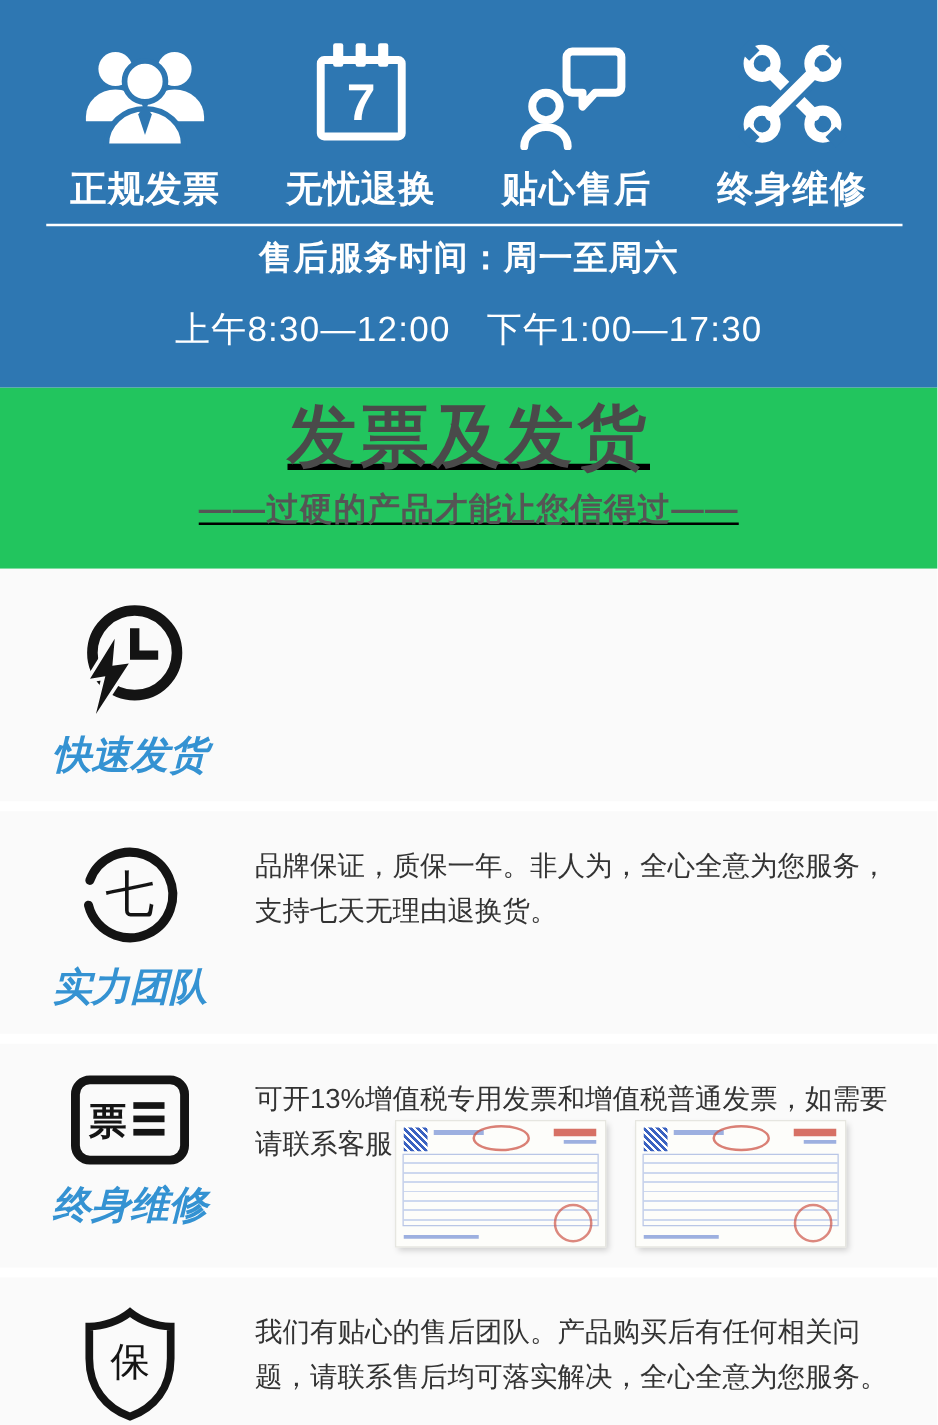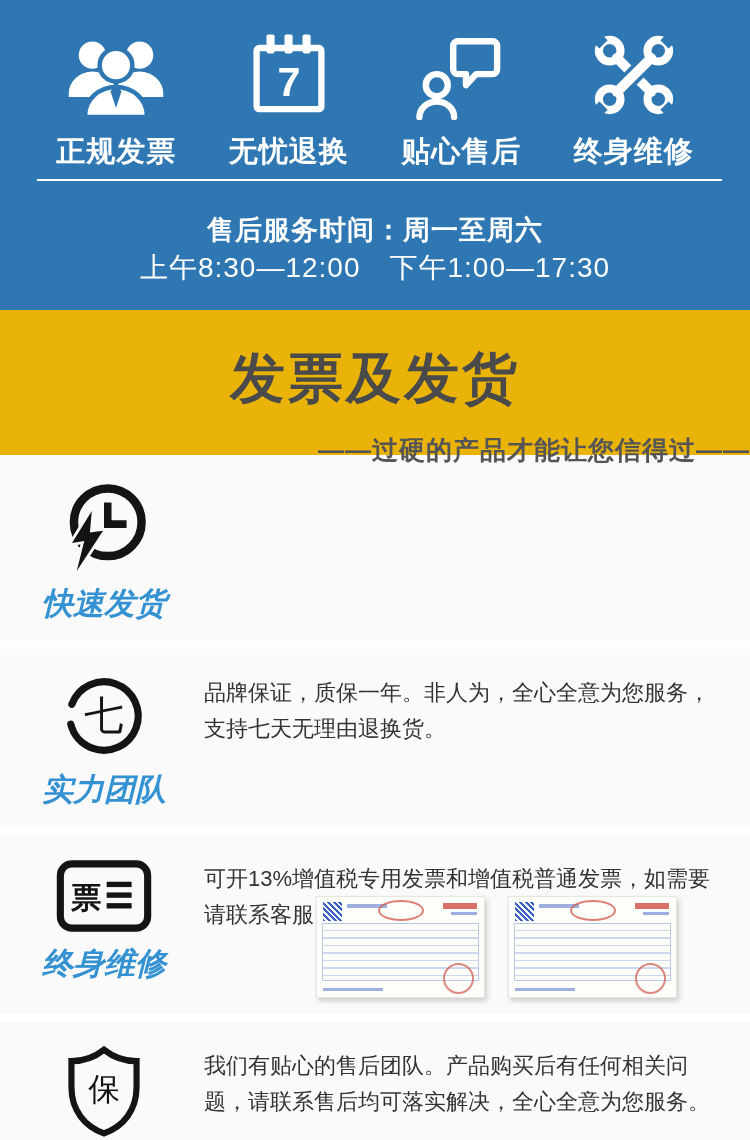--- a/index.html
+++ b/index.html
@@ -4,27 +4,27 @@
 <style>
   html,body{margin:0;padding:0;background:#fff;}
   body{width:750px;height:1140px;font-family:"Liberation Sans","DejaVu Sans",sans-serif;overflow:hidden;}
   
   .banner{position:relative;width:750px;height:310px;background:#2e77b2;color:#fff;}
   .features{display:flex;padding:28px 30px 0 30px;}
   .feature{flex:1;display:flex;flex-direction:column;align-items:center;}
   .ficon{height:92px;display:flex;align-items:flex-end;justify-content:center;}
   .flabel{margin-top:12px;font-size:29px;font-weight:bold;letter-spacing:1px;white-space:nowrap;}
   .banner-divider{position:absolute;left:37px;top:179px;width:685px;height:2px;background:#fff;}
-  .hours{position:absolute;top:212px;left:0;width:100%;text-align:center;}
+  .hours{position:absolute;top:188px;left:0;width:100%;text-align:center;}
   .hours-line1{font-size:27px;font-weight:bold;letter-spacing:1px;}
-  .hours-line2{font-size:28px;font-weight:400;margin-top:1px;letter-spacing:1px;}
-  
-  .header{height:145px;box-sizing:border-box;background:#eab308;text-align:center;padding-top:37px;}
+  .hours-line2{font-size:28px;font-weight:400;margin-top:21px;letter-spacing:1px;}
+  
+  .header{height:145px;box-sizing:border-box;background:#22c55e;text-align:center;padding-top:8px;text-decoration:underline;}
   .title{font-size:55px;font-weight:900;color:#4a4a4a;letter-spacing:3px;line-height:1.15;}
-  .subtitle{font-size:26px;font-weight:600;color:#555;margin-top:23px;letter-spacing:1px;text-align:right;}
+  .subtitle{font-size:26px;font-weight:600;color:#555;margin-top:9px;letter-spacing:1px;}
   
   .section{background:#fafafa;margin-bottom:8px;display:flex;align-items:flex-start;
            box-sizing:border-box;padding:20px 30px 16px 38px;}
   .s1{min-height:158px}.s2{min-height:154px}.s3{min-height:172px}.s4{min-height:153px}
   .icon-col{width:132px;flex:none;text-align:center;padding-top:2px;}
   .icon-col svg{display:block;margin:0 auto;}
   .icon-label{margin-top:8px;font-size:31px;font-weight:bold;color:#3492d2;white-space:nowrap;font-style:italic;}
   .text-col{flex:1;padding-left:34px;padding-top:6px;font-size:22px;color:#333;line-height:1.62;}
   
   .invoices{display:flex;gap:23px;margin-left:112px;margin-top:-36px;}

